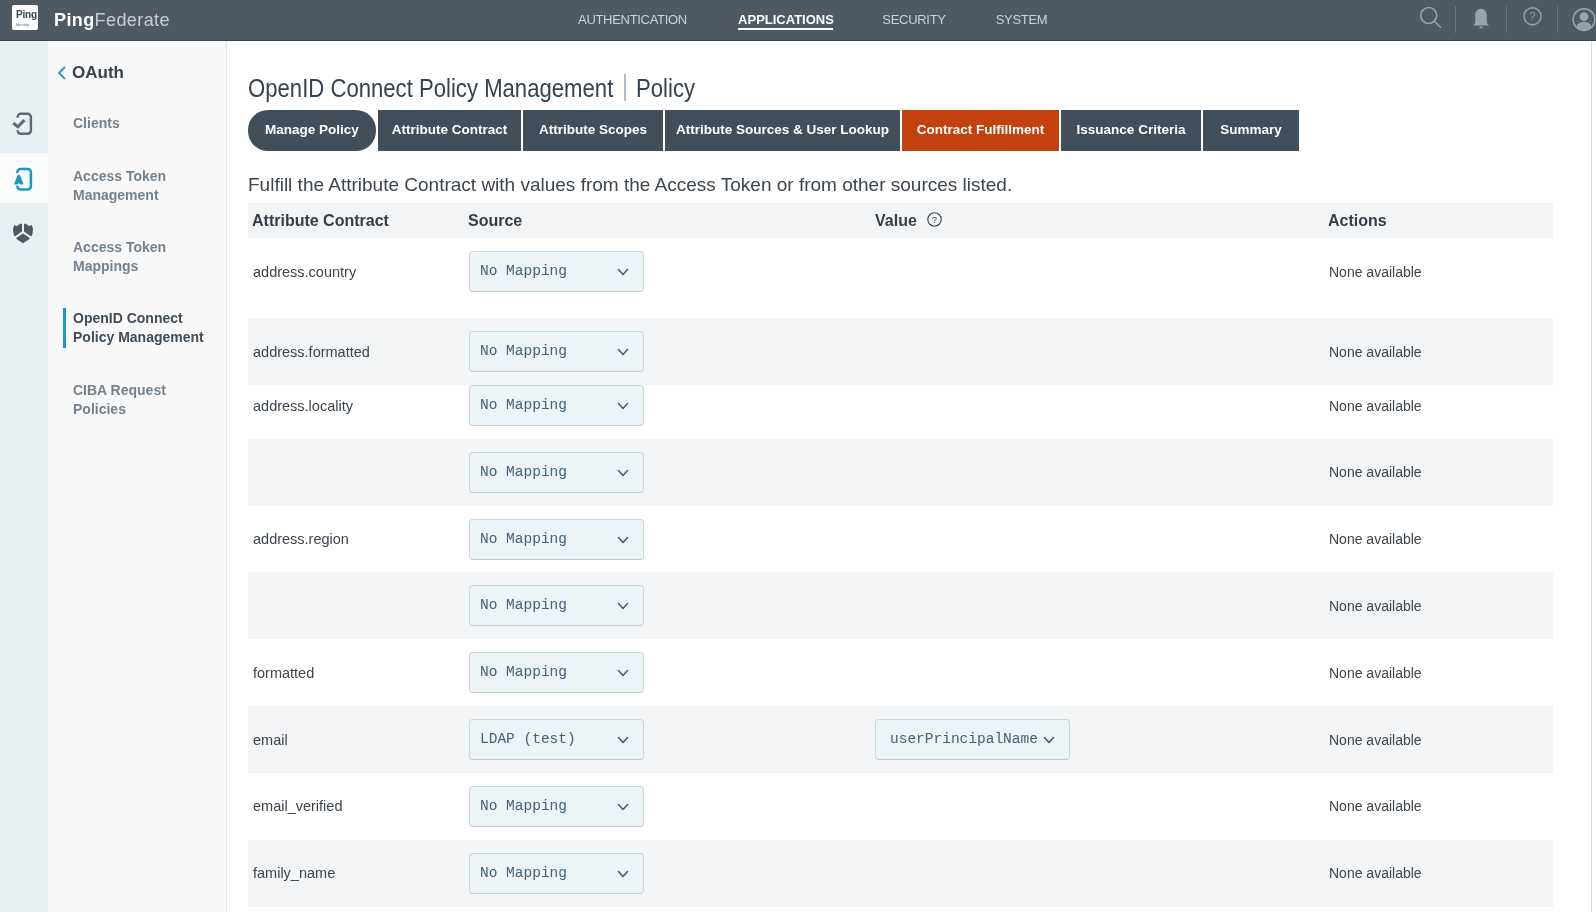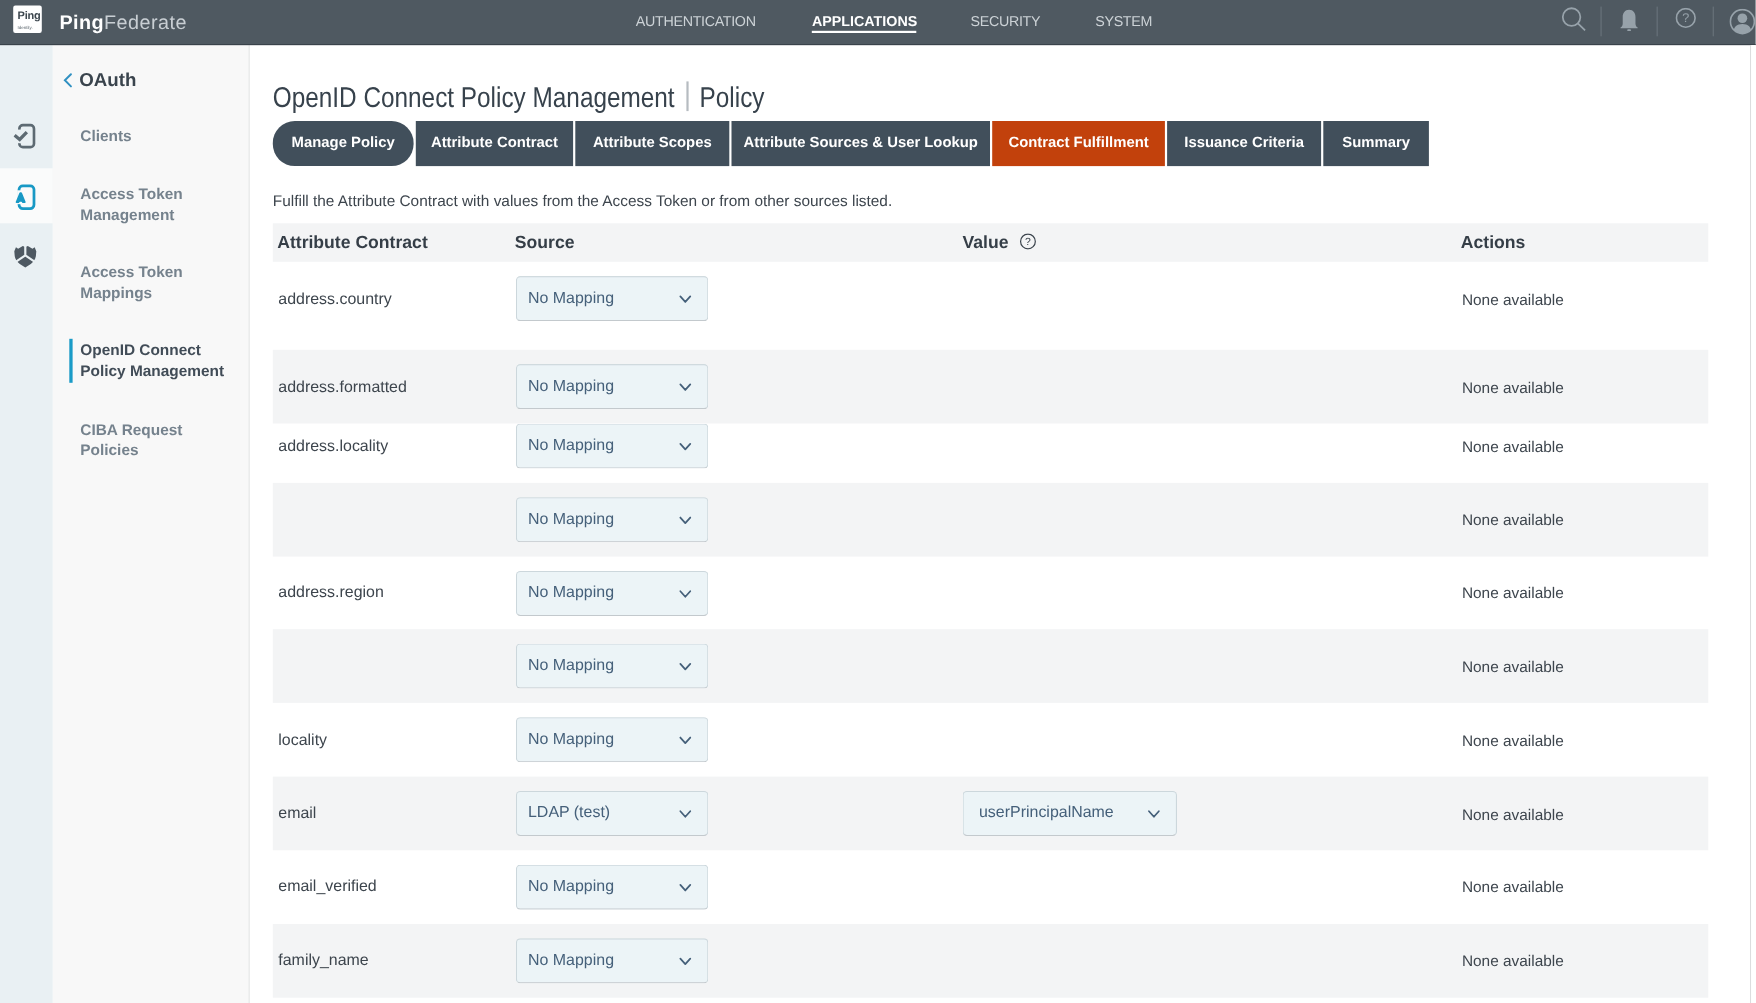--- a/index.html
+++ b/index.html
@@ -30,30 +30,30 @@
 #oauth { position:absolute; left:57px; top:63px; font-size:17px; font-weight:bold; color:#3a444d; }
 .sitem { position:absolute; left:73px; width:145px; font-size:14px; font-weight:bold; color:#75828d; line-height:19px; }
 .sitem.active { color:#414c57; }
 #activebar { position:absolute; left:63px; top:308px; width:3px; height:40px; background:#1a9bc7; }
 
 
 .title { position:absolute; top:73px; font-size:26px; color:#37424c; white-space:nowrap; transform-origin:left top; transform:scaleX(0.851); }
 #tsep2 { position:absolute; left:624px; top:74px; width:2px; height:27px; background:#b6bcc1; }
 .tab { position:absolute; top:110px; height:40.5px; background:#414f5b; color:#fff; font-size:13.5px; font-weight:bold; text-align:center; line-height:40.5px; }
 .tab.active { background:#c2410c; }
-#desc { position:absolute; left:248px; top:174px; font-size:14px; color:#3d454d; }
+#desc { position:absolute; left:248px; top:174px; font-size:19px; color:#3d454d; }
 
 
 #thead { position:absolute; left:248px; top:203px; width:1305px; height:35px; background:#f3f4f5; }
 .hcol { position:absolute; top:0; height:35px; line-height:35px; font-size:16px; font-weight:bold; color:#353e47; }
 .row { position:absolute; left:248px; width:1305px; height:67px; }
 .row.gray { background:#f3f4f5; }
 .rlabel { position:absolute; left:5px; top:0; height:100%; display:flex; align-items:center; font-size:14.5px; color:#3d454d; }
 .ract { position:absolute; left:1081px; top:0; height:100%; display:flex; align-items:center; font-size:14px; color:#3d454d; }
-.dd { position:absolute; top:13px; height:41px; background:#ecf4f7; border:1px solid #ccd7dc; border-bottom-color:#c3c9cd; border-radius:4px; font-size:14.5px; color:#45607a; line-height:39px; }
+.dd { position:absolute; top:13px; height:41px; background:#ecf4f7; border:1px solid #ccd7dc; border-bottom-color:#c3c9cd; border-radius:4px; font-size:14.5px; color:#45607a; line-height:39px;font-family:Liberation Mono, monospace; }
 .dd .txt { position:absolute; left:10px; top:0; }
 .dd svg { position:absolute; right:13px; top:13px; }
 .dd1 { left:221px; width:175px; }
 .dd2 { left:627px; width:195px; } .dd2 .txt { left:14px !important; }
 #sbline { position:absolute; left:1591px; top:41px; width:1px; height:871px; background:#d9dadb; }
 #sbwhite { position:absolute; left:1592px; top:41px; width:4px; height:871px; background:#fff; }
 </style>
 </head>
 <body>
 <div id="rail"></div>
@@ -201,21 +201,21 @@
 <div class="row gray" style="top:572.4px;">
       <div class="dd dd1">
         <span class="txt">No Mapping</span>
         <svg width="14" height="14" viewBox="0 0 14 14">
           <path d="M2.5 4.5 L7 9.5 L11.5 4.5" fill="none" stroke="#45607a" stroke-width="1.6" stroke-linecap="round" stroke-linejoin="round"></path>
         </svg>
       </div>
       <div class="ract">None available</div>
     </div>
 <div class="row" style="top:639.1999999999999px;">
-      <div class="rlabel">locality</div>
+      <div class="rlabel">formatted</div>
       <div class="dd dd1">
         <span class="txt">No Mapping</span>
         <svg width="14" height="14" viewBox="0 0 14 14">
           <path d="M2.5 4.5 L7 9.5 L11.5 4.5" fill="none" stroke="#45607a" stroke-width="1.6" stroke-linecap="round" stroke-linejoin="round"></path>
         </svg>
       </div>
       <div class="ract">None available</div>
     </div>
 <div class="row gray" style="top:706.0px;">
       <div class="rlabel">email</div>

